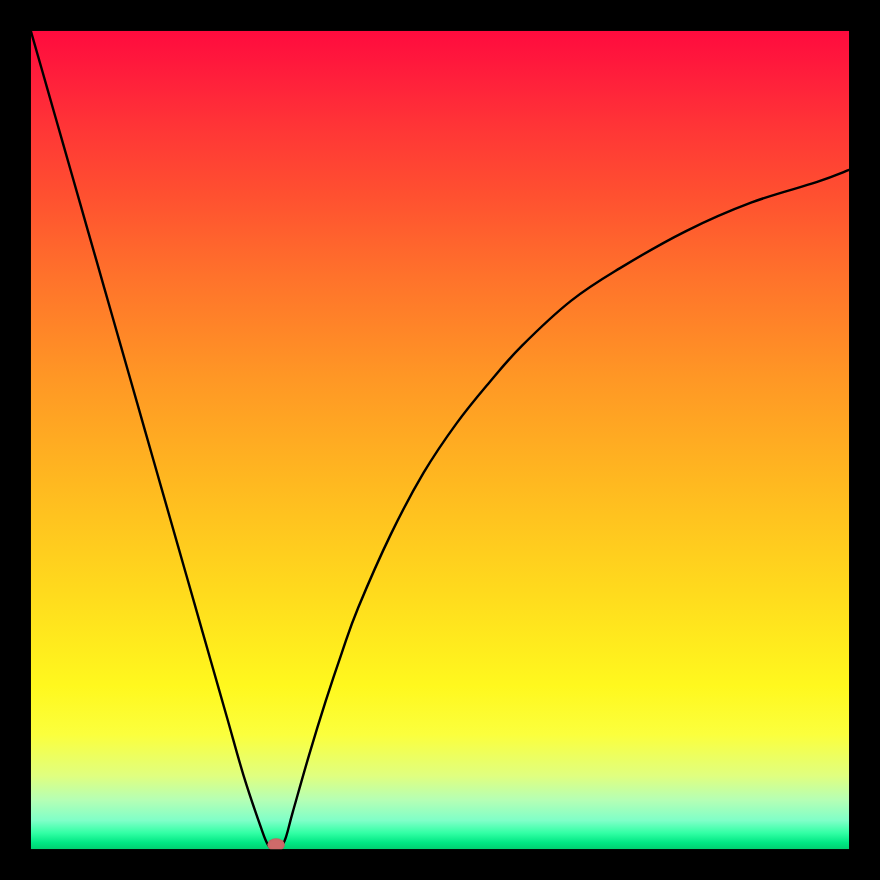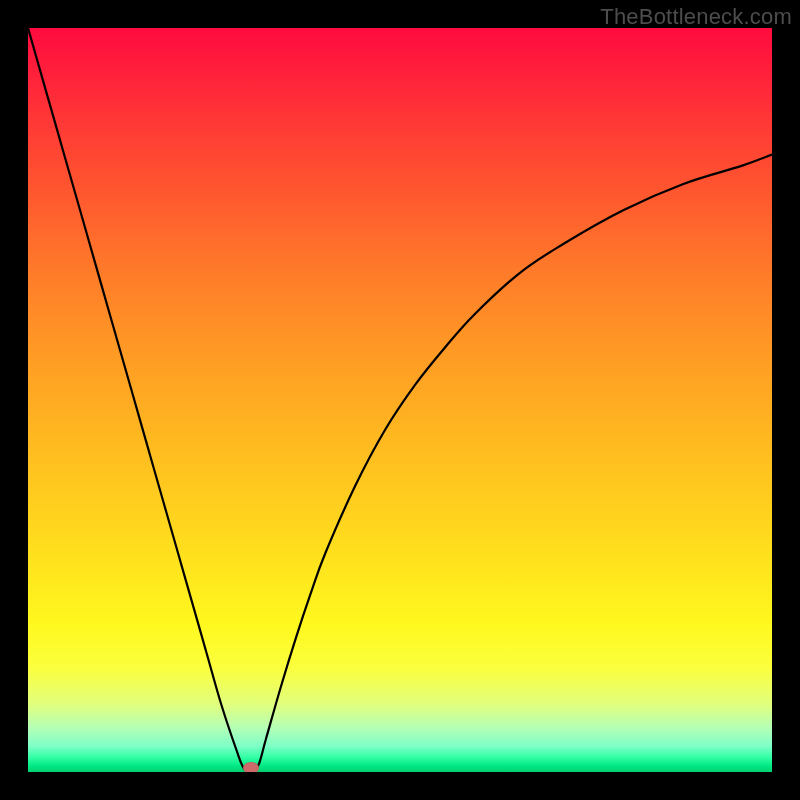--- a/index.html
+++ b/index.html
@@ -81,14 +81,13 @@
 <body>
 
 <div class="frame">
   <div class="plot-area">
     <div class="gradient"></div>
     <svg class="curve" viewBox="0 0 744 744" preserveAspectRatio="none">
       <path d="M 0.00 0.00 C 2.68 9.37, 9.52 33.33, 14.88 52.08 C 20.24 70.83, 24.40 85.41, 29.76 104.16 C 35.12 122.91, 39.28 137.49, 44.64 156.24 C 50.00 174.99, 54.16 189.57, 59.52 208.32 C 64.88 227.07, 69.04 241.65, 74.40 260.40 C 79.76 279.15, 83.92 293.73, 89.28 312.48 C 94.64 331.23, 98.80 345.81, 104.16 364.56 C 109.52 383.31, 113.68 397.89, 119.04 416.64 C 124.40 435.39, 128.56 449.97, 133.92 468.72 C 139.28 487.47, 143.44 502.05, 148.80 520.80 C 154.16 539.55, 158.32 554.13, 163.68 572.88 C 169.04 591.63, 173.20 606.21, 178.56 624.96 C 183.92 643.71, 188.08 659.63, 193.44 677.04 C 198.80 694.45, 204.30 710.30, 208.32 721.68 C 212.34 733.06, 213.08 736.26, 215.76 740.28 C 218.44 744.30, 220.52 744.67, 223.20 744.00 C 225.88 743.33, 227.96 742.59, 230.64 736.56 C 233.32 730.53, 234.06 724.58, 238.08 710.52 C 242.10 696.46, 247.60 676.52, 252.96 658.44 C 258.32 640.36, 262.48 626.82, 267.84 610.08 C 273.20 593.34, 277.36 580.84, 282.72 565.44 C 288.08 550.04, 289.56 543.94, 297.60 524.52 C 305.64 505.10, 316.65 479.66, 327.36 457.56 C 338.07 435.46, 346.41 419.84, 357.12 401.76 C 367.83 383.68, 376.17 371.85, 386.88 357.12 C 397.59 342.39, 405.93 332.64, 416.64 319.92 C 427.35 307.20, 433.01 299.83, 446.40 286.44 C 459.79 273.05, 474.97 258.24, 491.04 245.52 C 507.11 232.80, 516.93 227.14, 535.68 215.76 C 554.43 204.38, 573.77 192.99, 595.20 182.28 C 616.63 171.57, 633.29 164.28, 654.72 156.24 C 676.15 148.20, 698.17 143.00, 714.24 137.64 C 730.31 132.28, 738.64 128.49, 744.00 126.48" id="curve-path" fill="none" stroke="#000" stroke-width="2.2" stroke-linejoin="round" stroke-linecap="round"></path>
     </svg>
     <div class="marker" id="marker" style="left: 223.2px; top: 740.28px; background: rgb(207, 106, 106);"></div>
   </div>
-  <div class="watermark">TheBottleneck.com</div>
 </div>
 
 </body></html>

